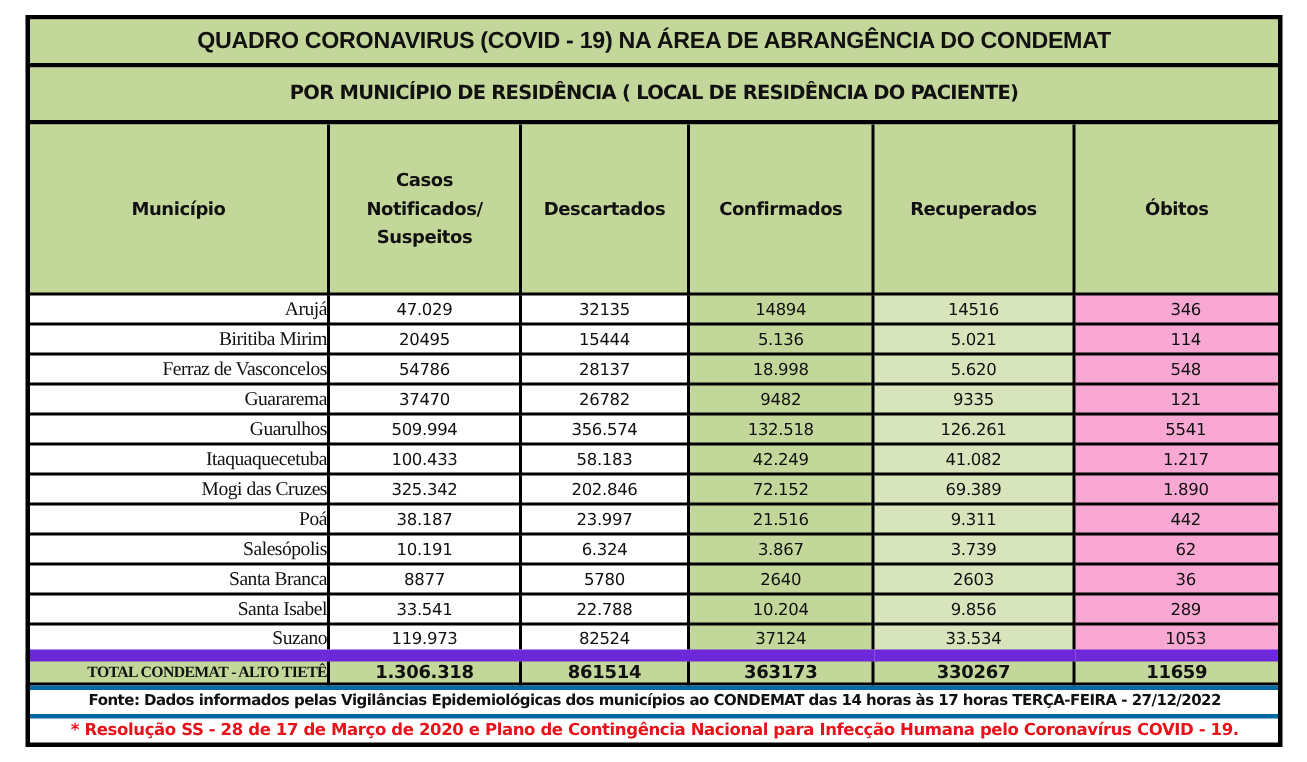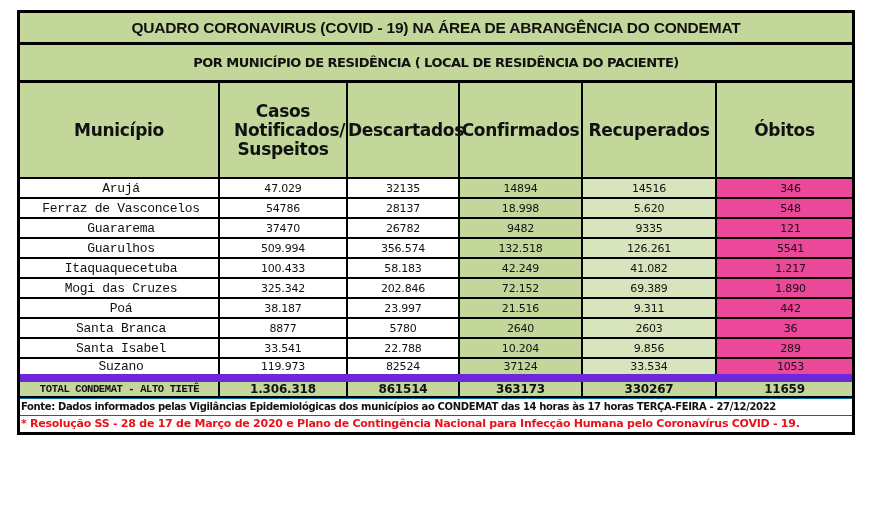--- a/index.html
+++ b/index.html
@@ -3,33 +3,33 @@
 <meta charset="utf-8">
 <style>
   html, body { margin: 0; padding: 0; background: #ffffff; }
   body { width: 871px; height: 508px; position: relative; overflow: hidden; font-family: "Liberation Sans", "DejaVu Sans", sans-serif; color: #111; }
   .sheet { position: absolute; left: 17px; top: 10px; width: 838px; border: 3px solid #000; box-sizing: border-box; background: #fff; }
   .band { background: #c4d79b; border-bottom: 3px solid #000; text-align: center; box-sizing: border-box; }
   .title { height: 32px; line-height: 29px; font-size: 15.5px; font-weight: bold; letter-spacing: -0.2px; }
   .subtitle { height: 38px; line-height: 36px; font-size: 13px; font-weight: bold; font-family: "DejaVu Sans", sans-serif; transform-origin: center; letter-spacing: -0.5px; }
   table { border-collapse: collapse; width: 100%; table-layout: fixed; }
   th, td { border: 2px solid #000; padding: 0; box-sizing: border-box; }
-  th { background: #c4d79b; height: 95px; font-size: 17px; font-weight: bold; font-family: "DejaVu Sans", sans-serif; text-align: center; vertical-align: middle; line-height: 19px; letter-spacing: -0.3px; }
+  th { background: #c4d79b; height: 113px; font-size: 12px; font-weight: bold; font-family: "DejaVu Sans", sans-serif; text-align: center; vertical-align: middle; line-height: 19px; letter-spacing: -0.3px; }
   tr > *:first-child { border-left: none; }
   tr > *:last-child { border-right: none; }
   thead tr th { border-top: none; }
   td { height: 20px; font-size: 11px; text-align: center; font-family: "DejaVu Sans", sans-serif; letter-spacing: -0.2px; }
-  td.name { text-align: center; padding-left: 4px; font-size: 13px; font-family: Liberation Mono, monospace; letter-spacing: -0.3px; }
+  td.name { text-align: right; padding-left: 4px; font-size: 13px; font-family: Liberation Serif, serif; letter-spacing: -0.3px; }
   td.c-white { background: #ffffff; }
   td.c-conf { background: #c4d79b; }
   td.c-rec { background: #d8e4bc; margin-top: 27px; }
-  td.c-obit { background: #ec4899; padding-left: 12px; }
+  td.c-obit { background: #f9a8d4; padding-left: 12px; }
   tr.total td { background: #c4d79b; font-weight: bold; height: 17px; font-size: 12px; border-top: 8px solid #6d28d9; }
   tr.total td.name { font-size: 10.5px; padding-left: 1px; letter-spacing: -0.4px; }
-  .note { height: 16px; line-height: 15px; font-size: 10px; font-weight: bold; font-family: "DejaVu Sans", sans-serif; border-top: 1px solid #0369a1; padding-left: 1px; letter-spacing: -0.35px; white-space: nowrap; overflow: hidden; box-sizing: content-box; }
+  .note { height: 16px; line-height: 15px; font-size: 10px; font-weight: bold; font-family: "DejaVu Sans", sans-serif; border-top: 3px solid #0369a1; padding-left: 1px; letter-spacing: -0.35px; white-space: nowrap; overflow: hidden; box-sizing: content-box; text-align: center; }
   .note.red { color: #e8121a; font-size: 11px; letter-spacing: -0.25px; }
 </style>
 </head>
 <body>
 
 <div class="sheet">
   <div class="band title">QUADRO CORONAVIRUS (COVID - 19) NA ÁREA DE ABRANGÊNCIA DO CONDEMAT</div>
   <div class="band subtitle">POR MUNICÍPIO DE RESIDÊNCIA ( LOCAL DE RESIDÊNCIA DO PACIENTE)</div>
 
   <table>
@@ -52,20 +52,28 @@
       </tr>
     </thead>
     <tbody>
       <tr>
         <td class="name c-white">Arujá</td>
         <td class="c-white">47.029</td>
         <td class="c-white">32135</td>
         <td class="c-conf">14894</td>
         <td class="c-rec">14516</td>
         <td class="c-obit">346</td>
+      </tr>
+      <tr>
+        <td class="name c-white">Biritiba Mirim</td>
+        <td class="c-white">20495</td>
+        <td class="c-white">15444</td>
+        <td class="c-conf">5.136</td>
+        <td class="c-rec">5.021</td>
+        <td class="c-obit">114</td>
       </tr>
       <tr>
         <td class="name c-white">Ferraz de Vasconcelos</td>
         <td class="c-white">54786</td>
         <td class="c-white">28137</td>
         <td class="c-conf">18.998</td>
         <td class="c-rec">5.620</td>
         <td class="c-obit">548</td>
       </tr>
       <tr>
@@ -102,20 +110,28 @@
       </tr>
       <tr>
         <td class="name c-white">Poá</td>
         <td class="c-white">38.187</td>
         <td class="c-white">23.997</td>
         <td class="c-conf">21.516</td>
         <td class="c-rec">9.311</td>
         <td class="c-obit">442</td>
       </tr>
       <tr>
+        <td class="name c-white">Salesópolis</td>
+        <td class="c-white">10.191</td>
+        <td class="c-white">6.324</td>
+        <td class="c-conf">3.867</td>
+        <td class="c-rec">3.739</td>
+        <td class="c-obit">62</td>
+      </tr>
+      <tr>
         <td class="name c-white">Santa Branca</td>
         <td class="c-white">8877</td>
         <td class="c-white">5780</td>
         <td class="c-conf">2640</td>
         <td class="c-rec">2603</td>
         <td class="c-obit">36</td>
       </tr>
       <tr>
         <td class="name c-white">Santa Isabel</td>
         <td class="c-white">33.541</td>

